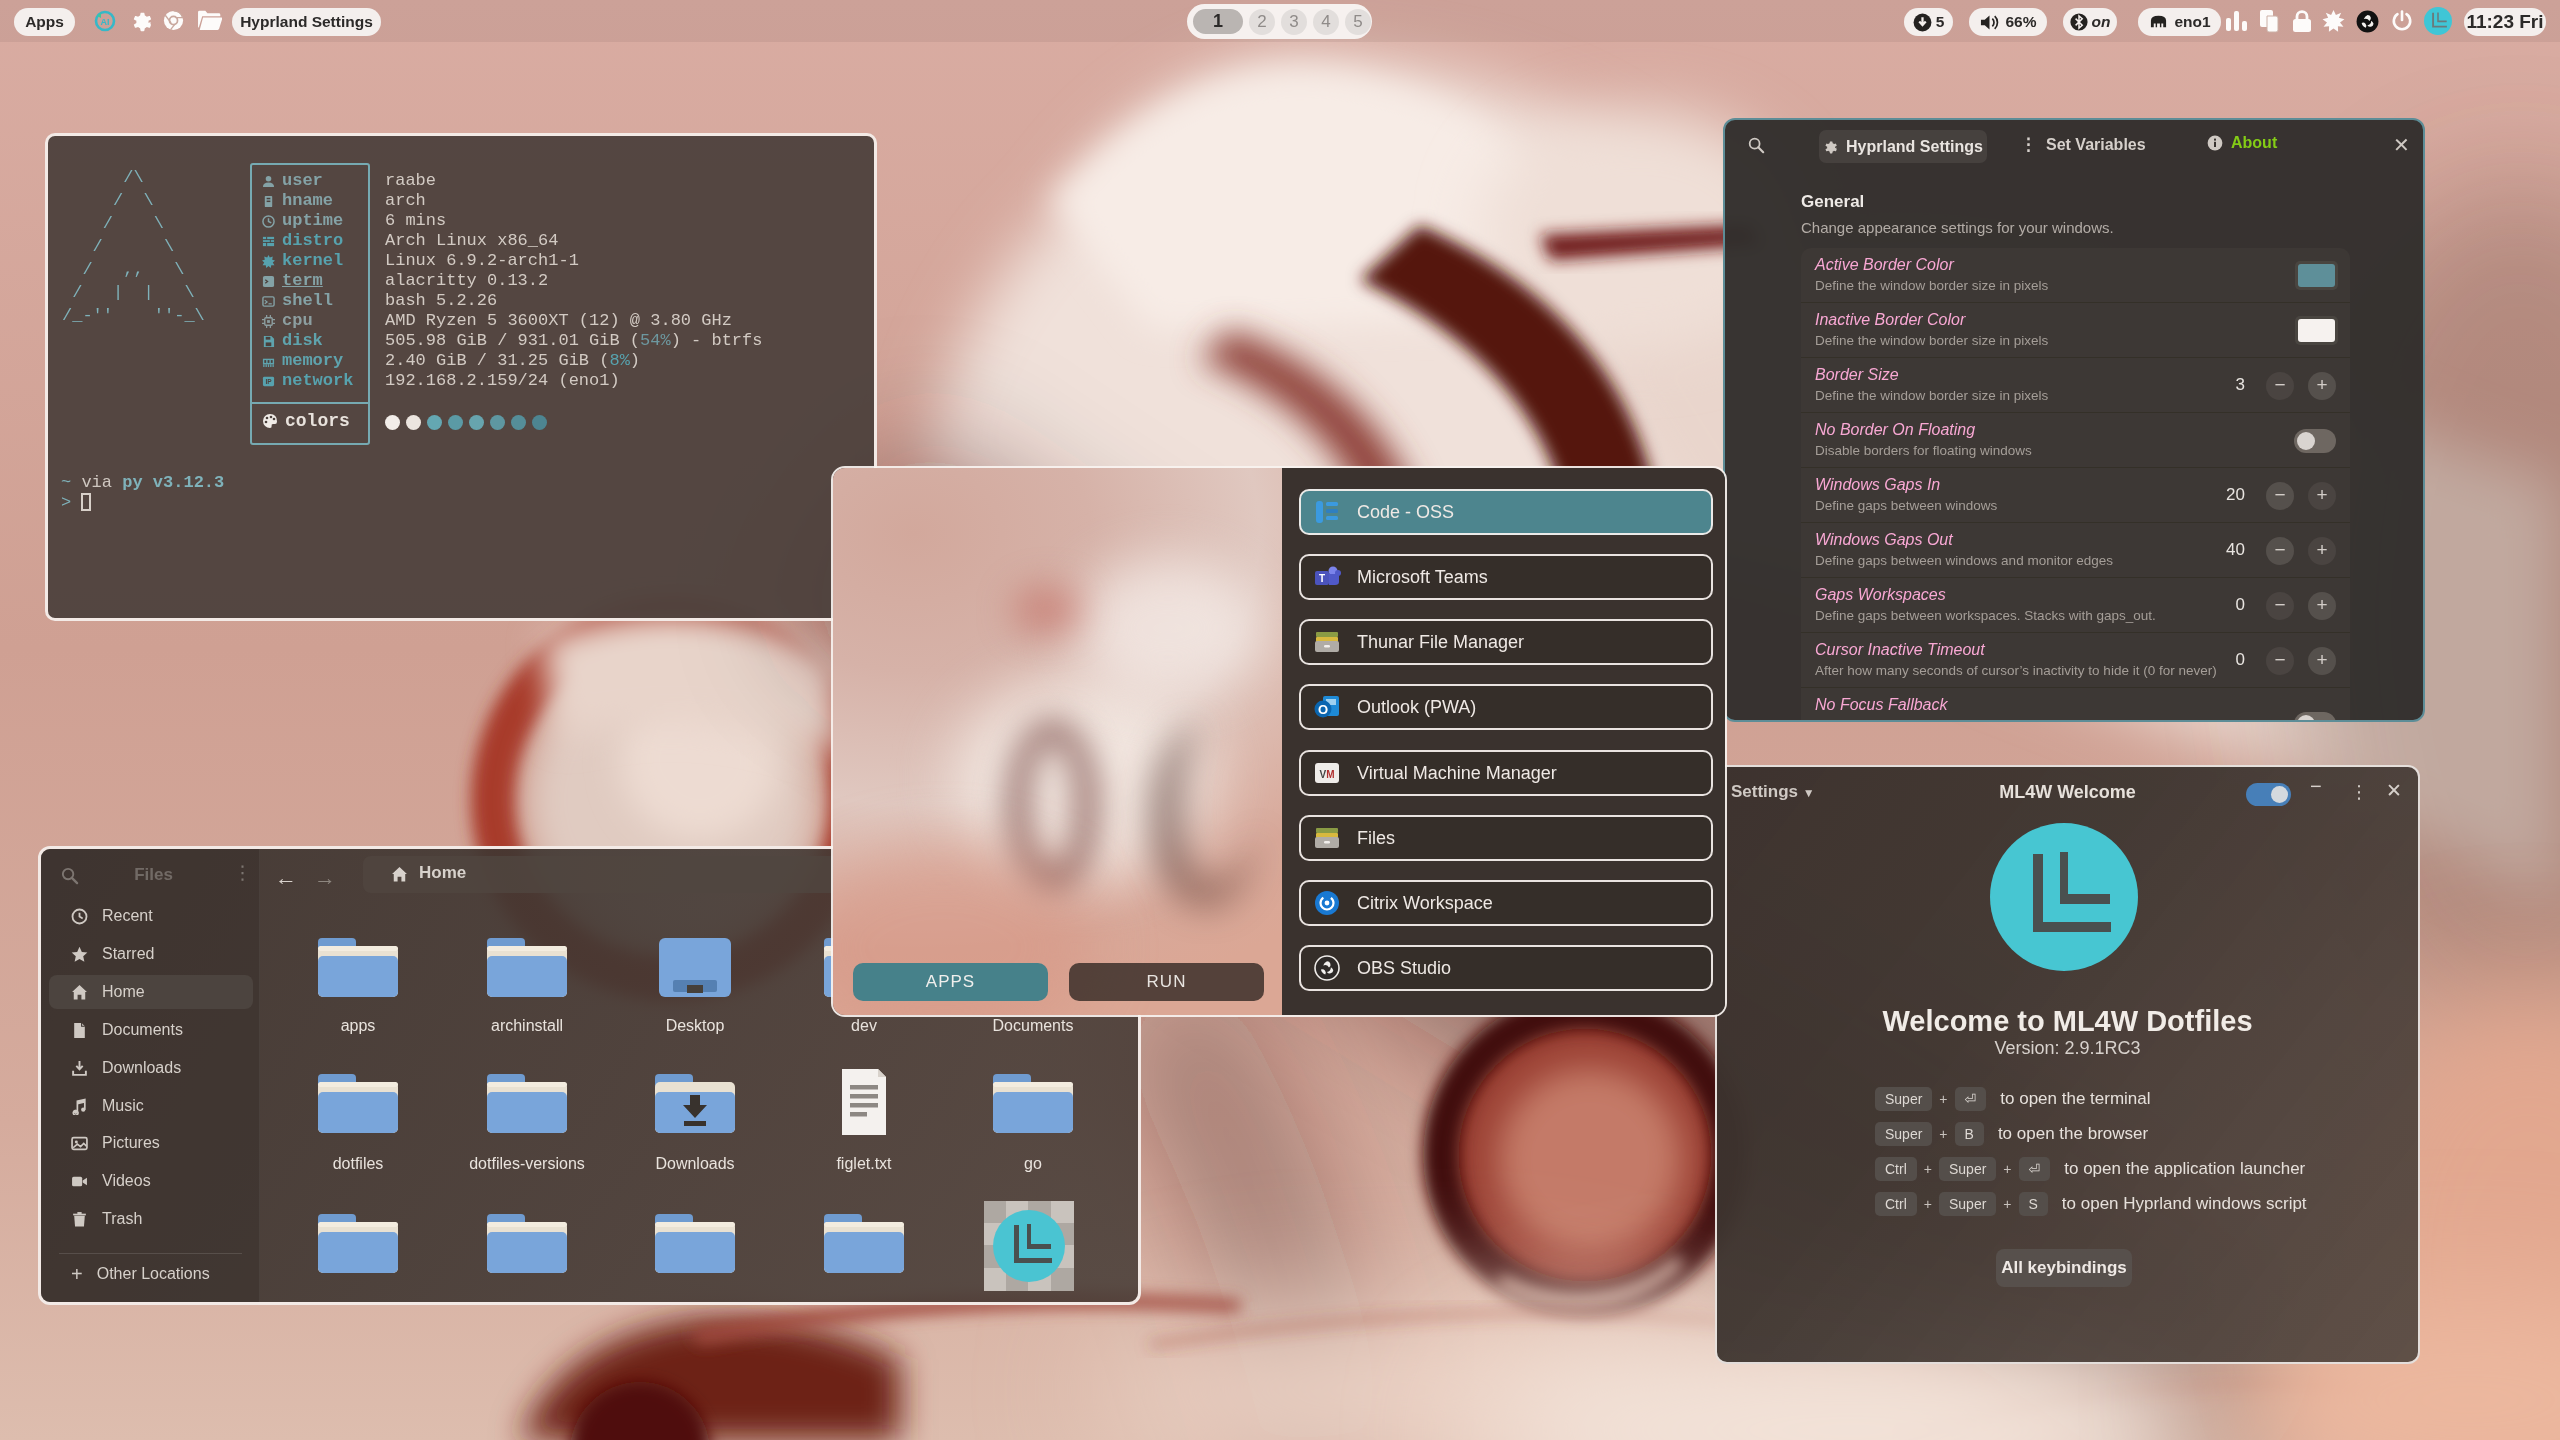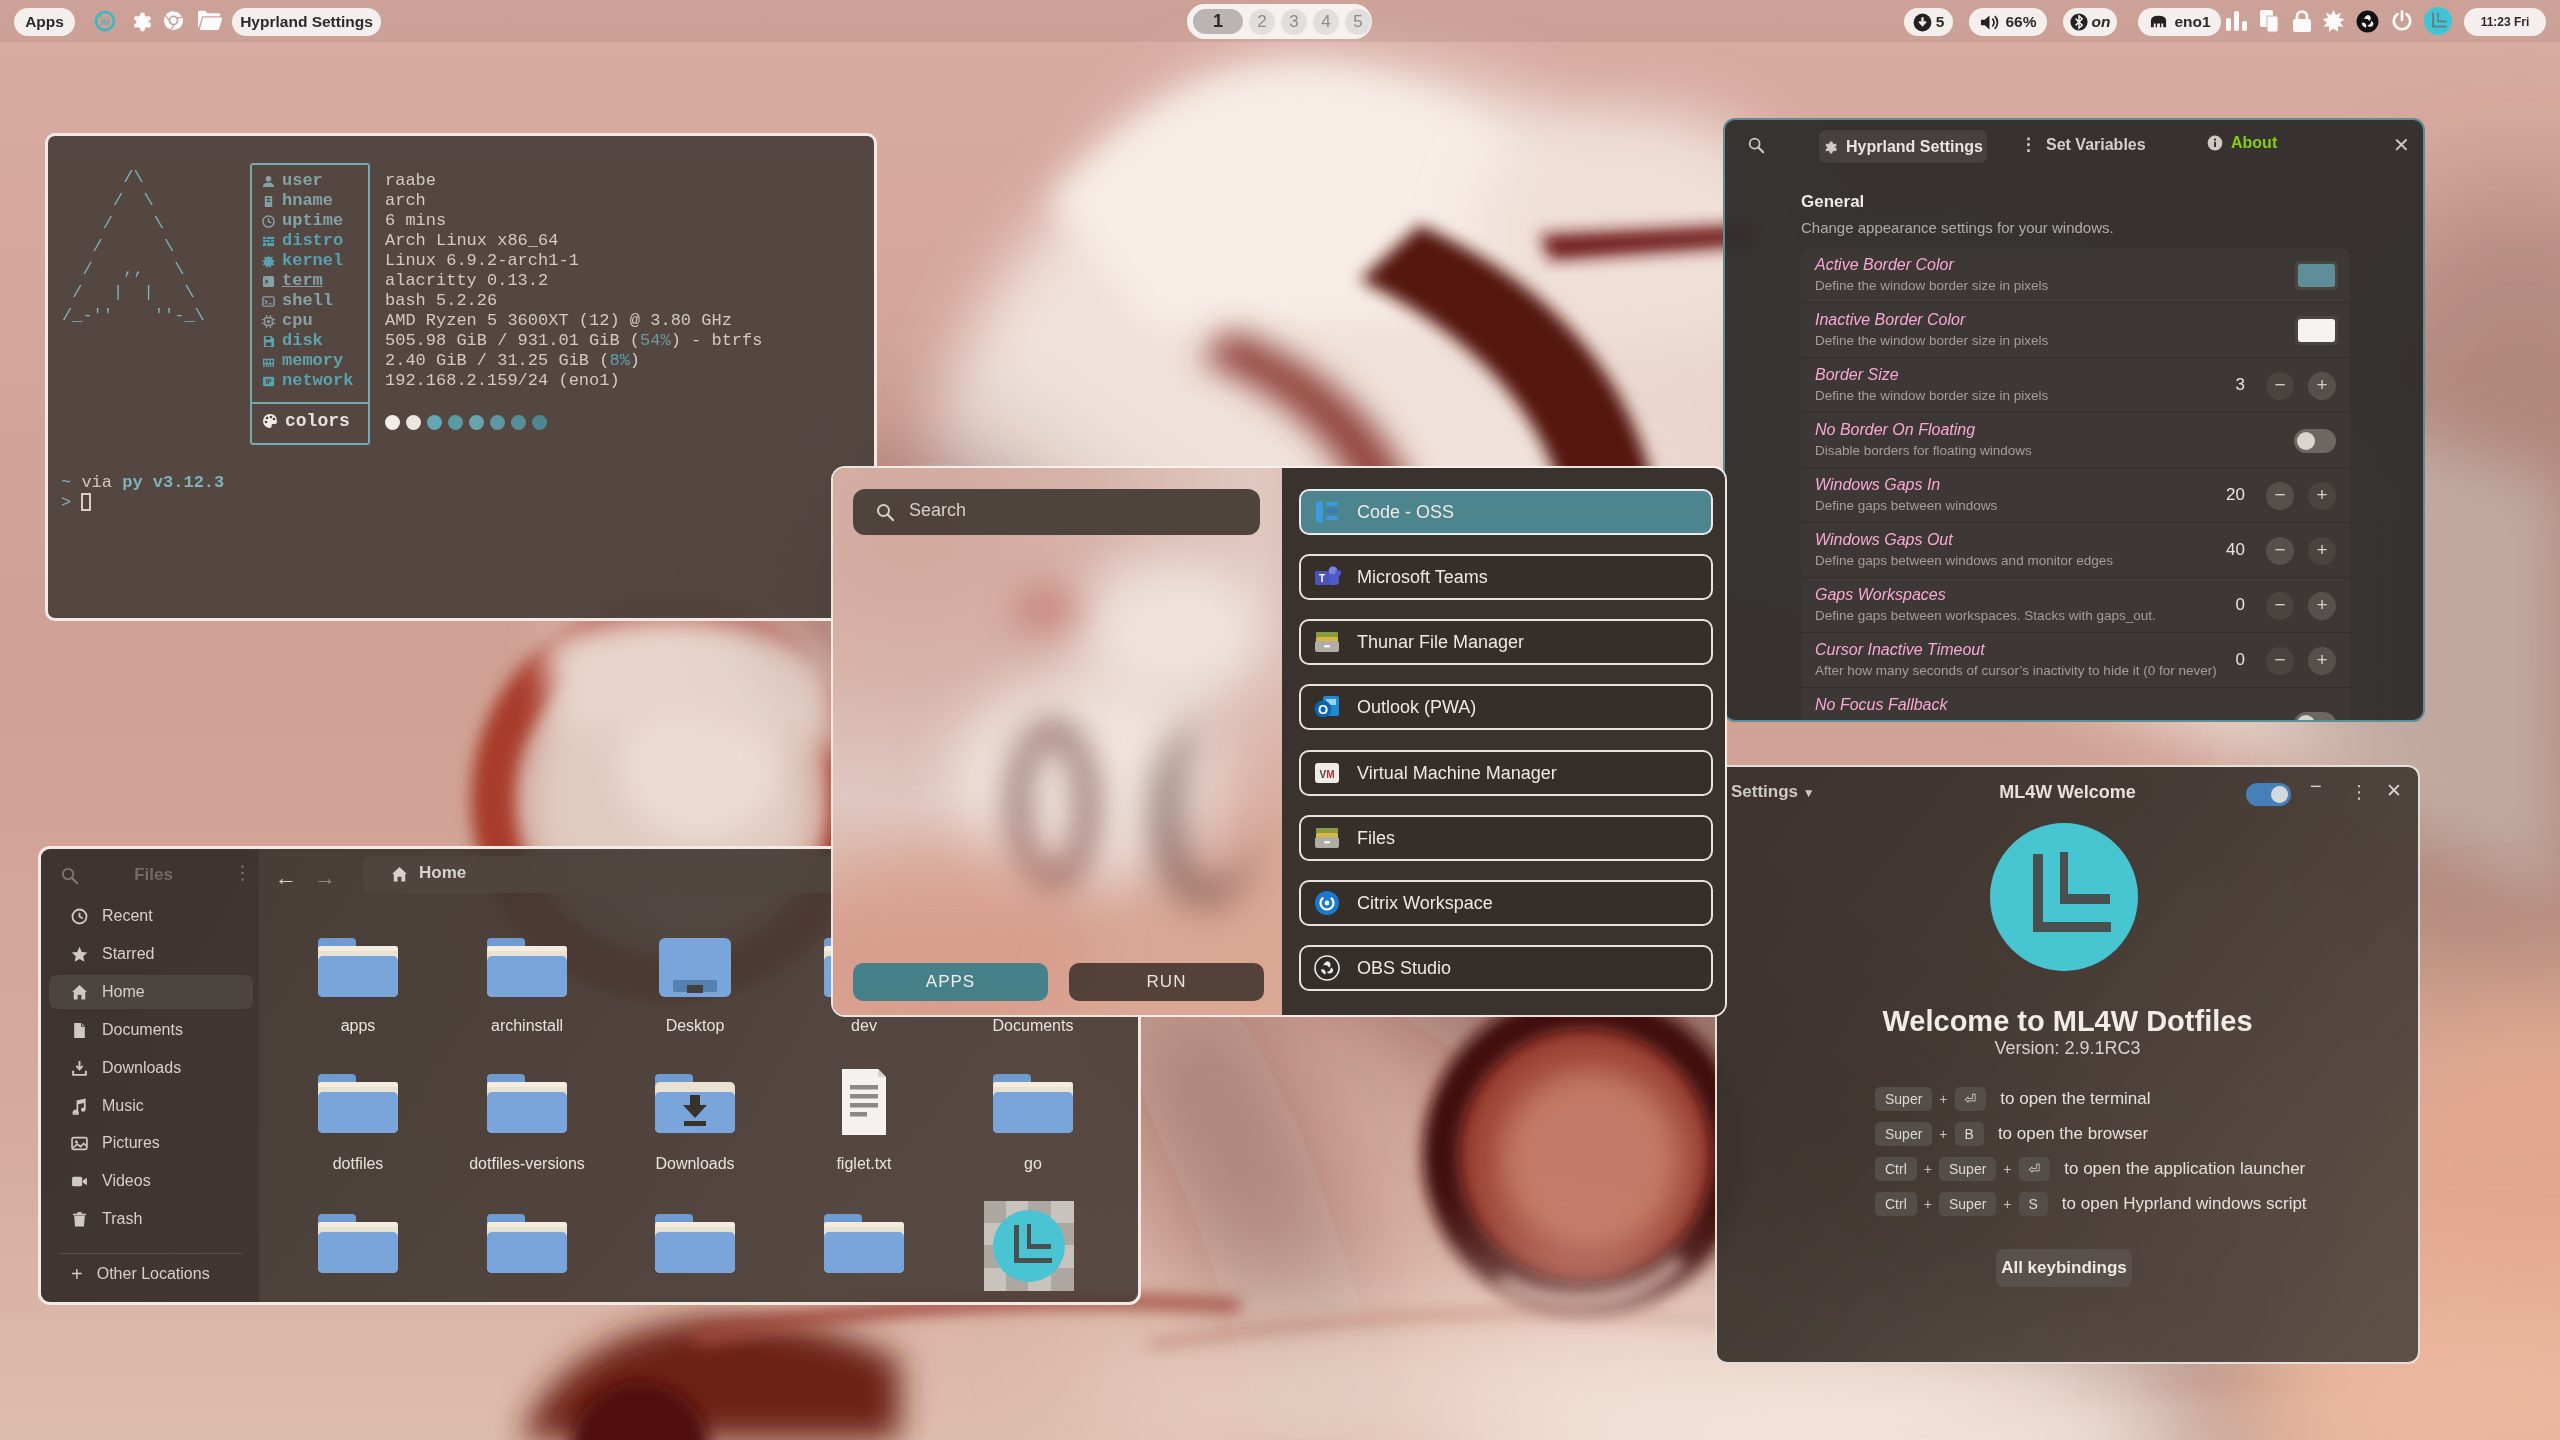--- a/index.html
+++ b/index.html
@@ -186,21 +186,21 @@
       </svg>
   <svg class="bicon" style="left:2391px; top:10px;" width="22" height="22" viewBox="0 0 22 22">
         <path d="M 11 1.5 L 11 10" stroke="#fdfbfa" stroke-width="2.6" stroke-linecap="round" fill="none"></path>
         <path d="M 6.5 4.2 A 8.2 8.2 0 1 0 15.5 4.2" stroke="#fdfbfa" stroke-width="2.6" stroke-linecap="round" fill="none"></path>
       </svg>
   <svg class="bicon" style="left:2424px; top:7px;" width="28" height="28" viewBox="0 0 148 148">
         <circle cx="74" cy="74" r="74" fill="#3fc6d6"></circle>
         <path d="M43 31 L53 31 L53 99 L121 99 L121 109 L43 109 Z" fill="#6a7a7c"></path>
         <path d="M70 29 L78 29 L78 71 L120 71 L120 81 L70 81 Z" fill="#6a7a7c"></path>
       </svg>
-  <div class="pill" style="left:2464px; width:82px; font-size:12px;">11:23 Fri</div>
+  <div class="pill" style="left:2464px; width:82px; font-size:19px;">11:23 Fri</div>
 </div>
 
 <div id="term" class="win">
 <pre class="tl" style="left:14px; top:30px; line-height:23px;">      /\
      /  \
     /    \
    /      \
   /   ,,   \
  /   |  |   \
 /_-''    ''-_\</pre>
@@ -501,27 +501,20 @@
 </div>
 
 <div id="launch" class="win">
   <div id="lleft">
     <div class="blob" style="left:120px; top:210px; width:260px; height:200px; background:rgba(245,236,230,0.8); filter:blur(28px);"></div>
     <div class="blob" style="left:240px; top:90px; width:190px; height:140px; background:rgba(246,238,233,0.75); filter:blur(26px);"></div>
     <div class="blob" style="left:172px; top:250px; width:95px; height:175px; border:26px solid rgba(96,42,38,0.55); background:transparent; filter:blur(15px);"></div>
     <div class="blob" style="left:318px; top:255px; width:110px; height:185px; border-left:30px solid rgba(70,38,32,0.55); border-bottom:26px solid rgba(70,38,32,0.45); background:transparent; filter:blur(17px);"></div>
     <div class="blob" style="left:180px; top:118px; width:70px; height:48px; background:rgba(190,90,80,0.5); filter:blur(18px);"></div>
     <div class="blob" style="left:-40px; top:380px; width:300px; height:200px; background:rgba(215,150,132,0.55); filter:blur(30px);"></div>
-    <div style="position:absolute; left:20px; top:21px; width:407px; height:46px; background:rgba(74,63,58,0.97); border-radius:12px;">
-      <svg style="position:absolute; left:22px; top:13px;" width="20" height="20" viewBox="0 0 20 20">
-            <circle cx="8.5" cy="8.5" r="5.5" fill="none" stroke="#d6cfc9" stroke-width="2"></circle>
-            <path d="M12.5 12.5 L18 18" stroke="#d6cfc9" stroke-width="2.4" stroke-linecap="round"></path>
-          </svg>
-      <span style="position:absolute; left:56px; top:11px; font-size:18px; color:#d6cfc9;">Search</span>
-    </div>
     <div style="position:absolute; left:20px; top:495px; width:195px; height:38px; background:#46818a; border-radius:10px; display:flex; align-items:center; justify-content:center; font-size:17px; color:#f0efed; letter-spacing:1px;">APPS</div>
     <div style="position:absolute; left:236px; top:495px; width:195px; height:38px; background:rgba(54,43,38,0.82); border-radius:10px; display:flex; align-items:center; justify-content:center; font-size:17px; color:#e8e4e0; letter-spacing:1px;">RUN</div>
   </div>
   <div id="lright">
     <div class="litem" style="top:21px; background:#4d858e;"><svg width="28" height="28" viewBox="0 0 28 28">
             <rect x="3" y="3" width="7" height="22" rx="3" fill="#3b9ae0"></rect>
             <rect x="13" y="4" width="12" height="4" rx="1.5" fill="#3b9ae0"></rect>
             <rect x="13" y="11" width="12" height="4" rx="1.5" fill="#2f7fc0"></rect>
             <rect x="13" y="18" width="12" height="4" rx="1.5" fill="#3b9ae0"></rect>
           </svg>Code - OSS</div>

